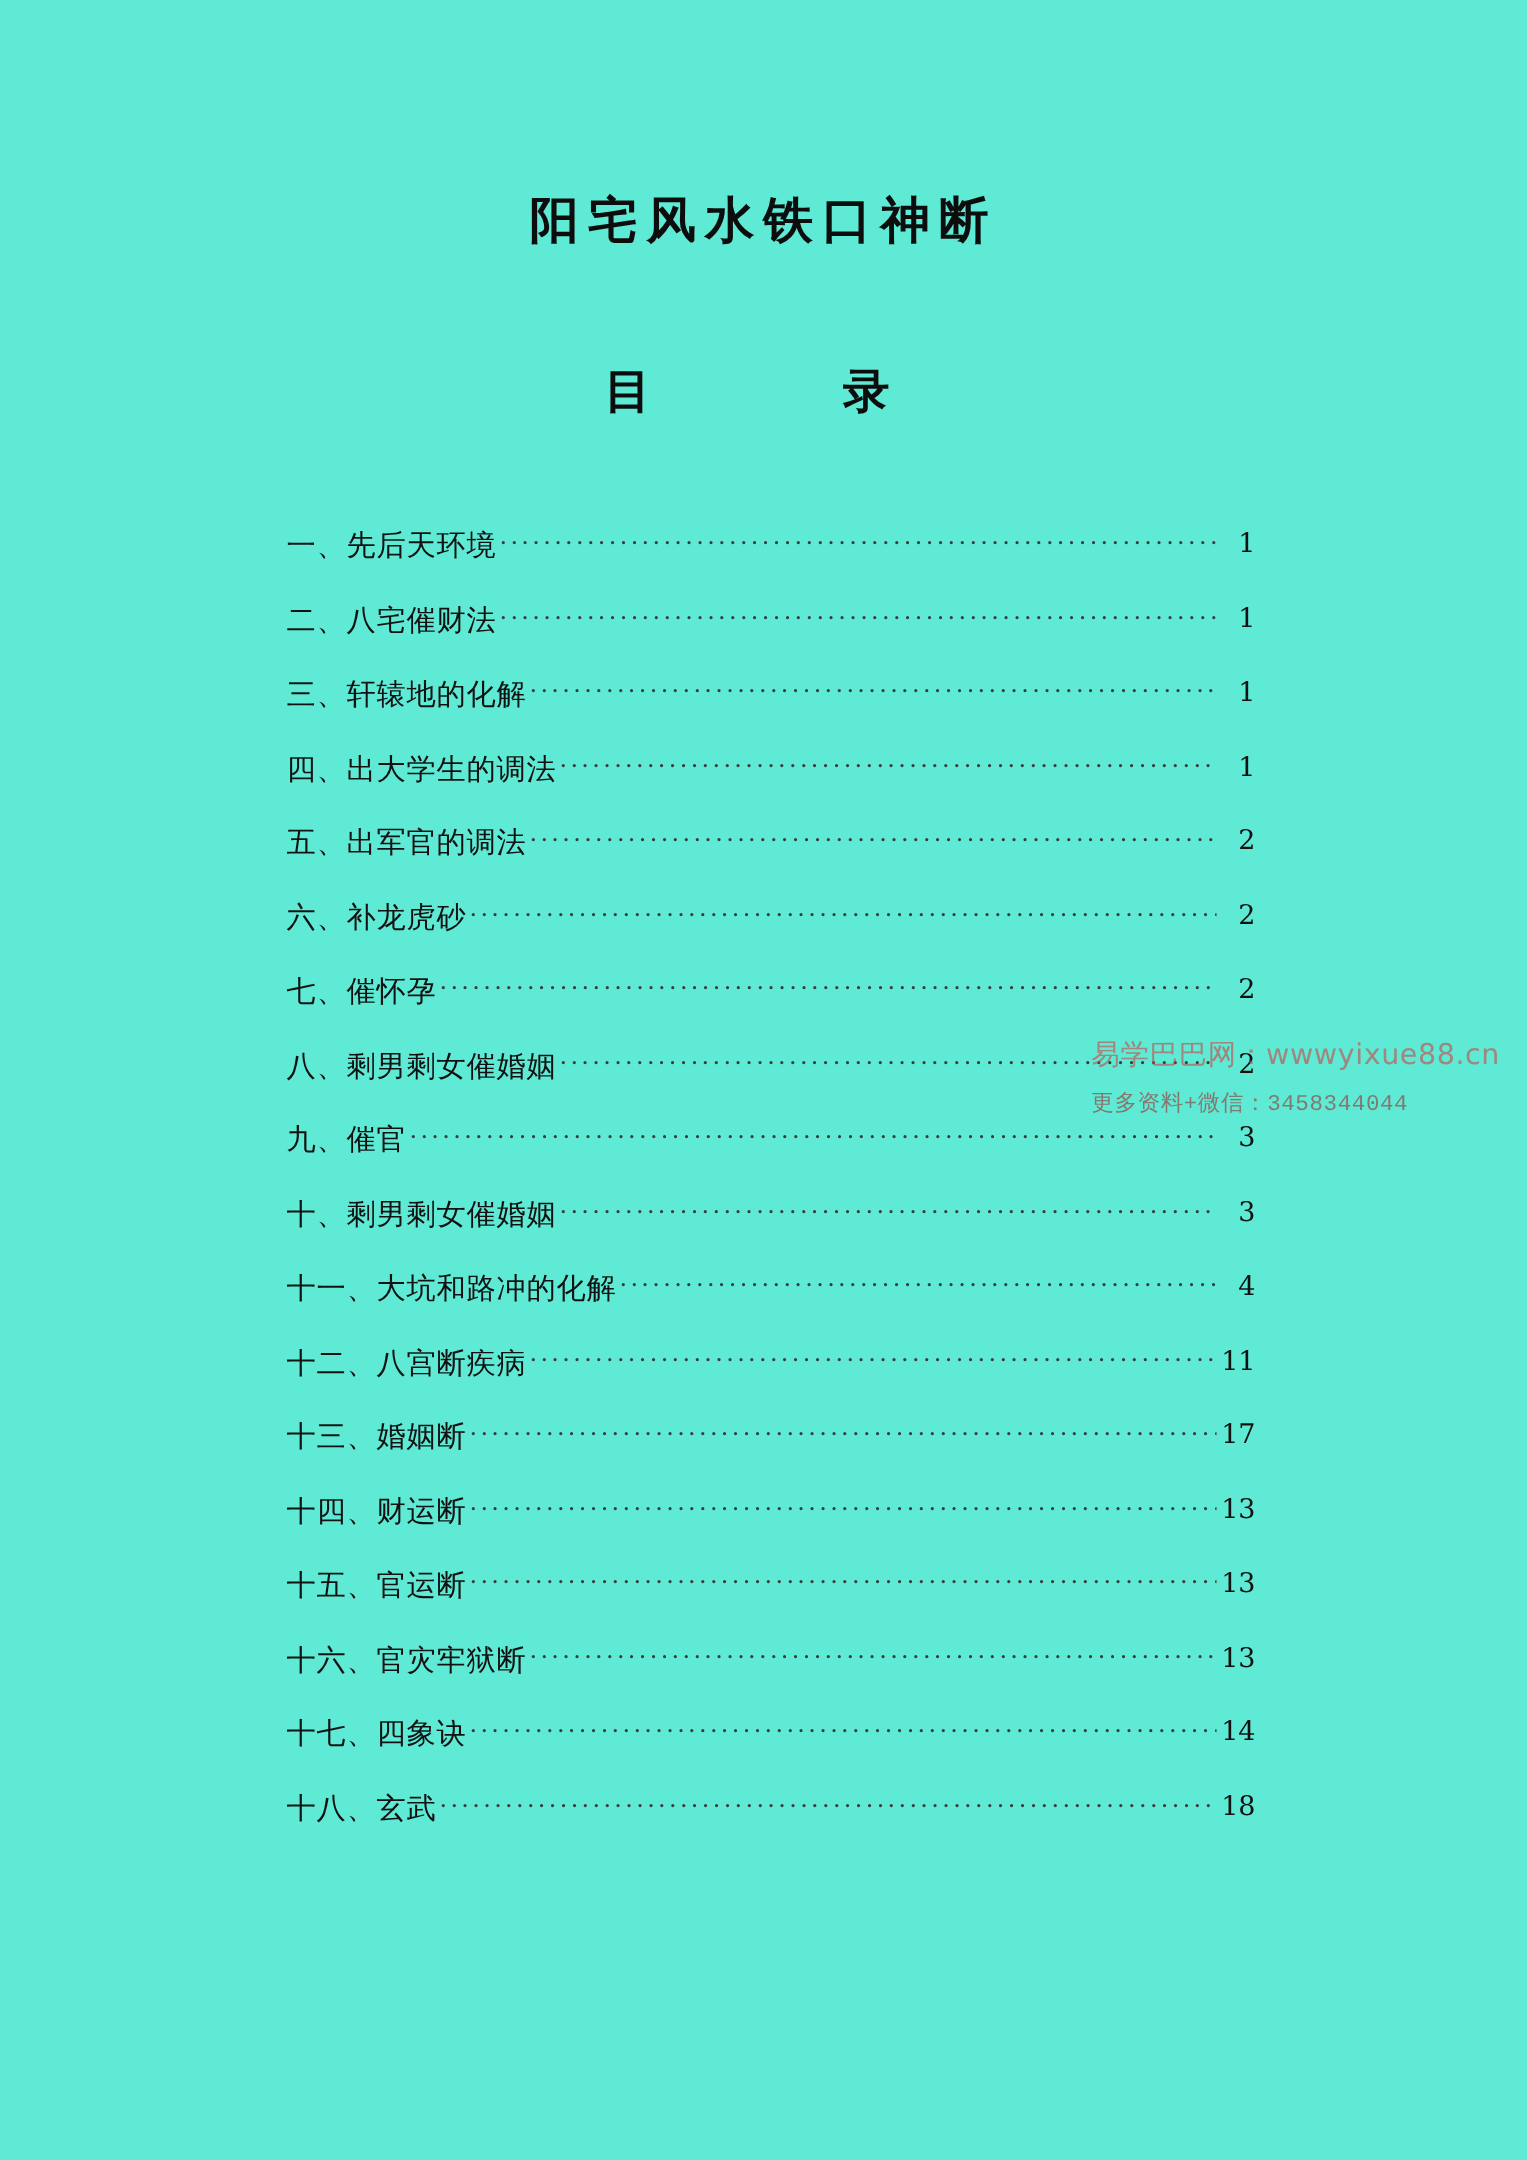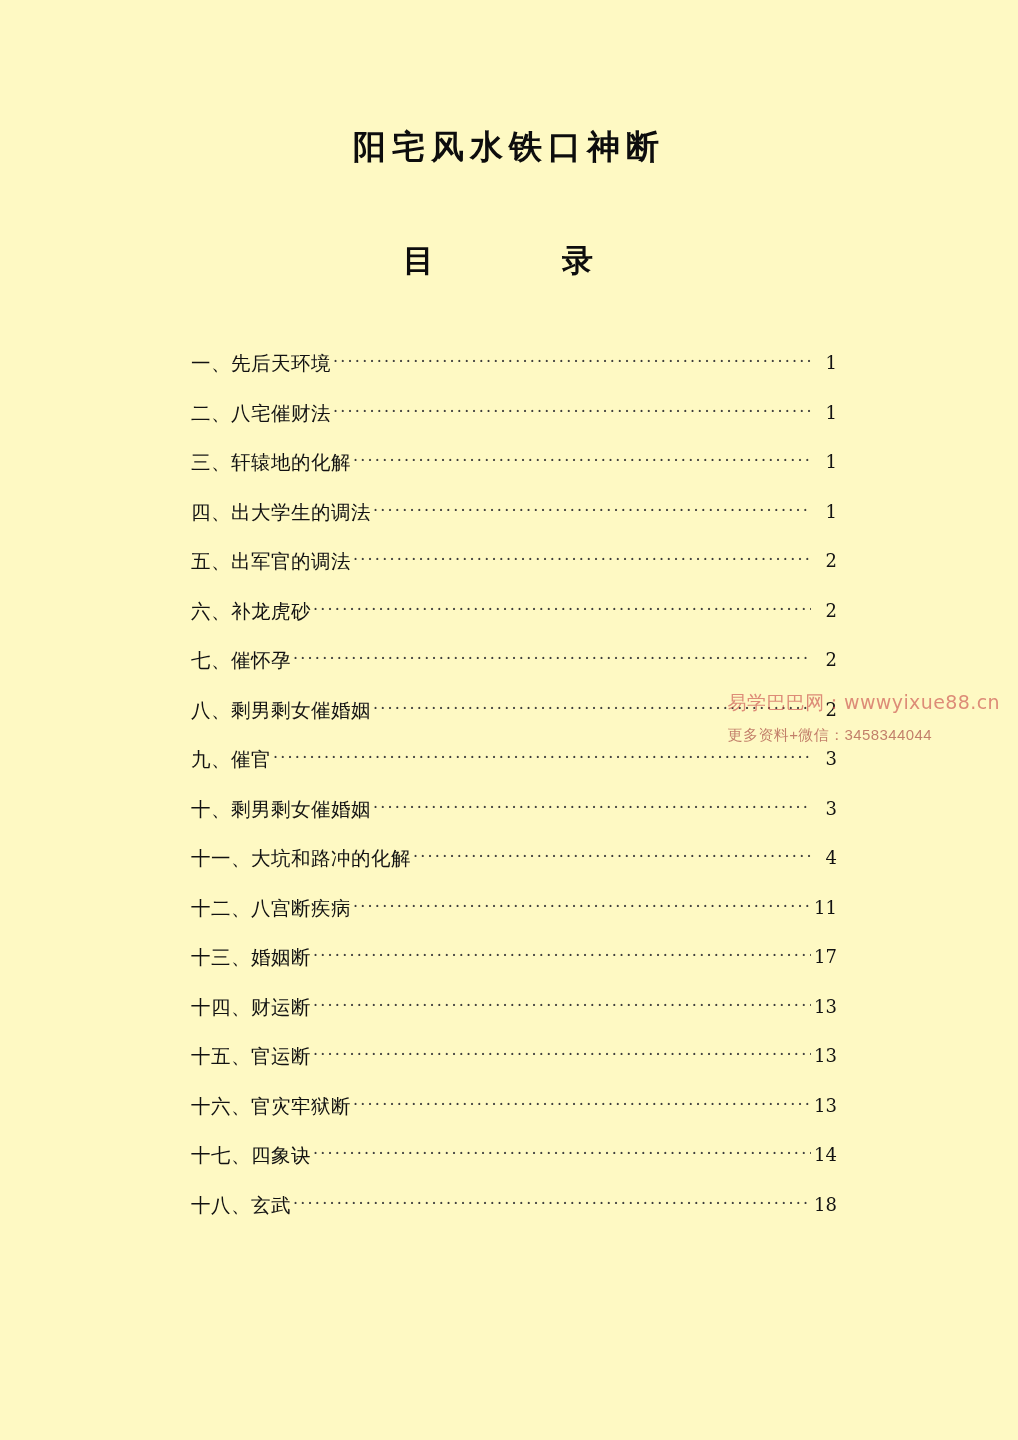--- a/index.html
+++ b/index.html
@@ -11,21 +11,21 @@
     width: 1018px;
     height: 1440px;
     position: relative;
     font-family: "DejaVu Serif", "Liberation Serif", serif;
     color: #1a1a1a;
     overflow: hidden;
   }
   .page {
     position: absolute;
     inset: 0;
-    background: #fef9c3;
+    background: #5eead4;
   }
   .doc-title {
     text-align: center;
     font-size: 33px;
     font-weight: 700;
     letter-spacing: 6px;
     margin-top: 125px;
     color: #0d0d0d;
     font-family: "DejaVu Sans", "Liberation Sans", sans-serif;
   }
@@ -84,21 +84,21 @@
     color: #c94a4a;
     opacity: 0.62;
     font-family: "DejaVu Sans", "Liberation Sans", sans-serif;
     letter-spacing: 0.4px;
   }
   .wm-line2 {
     font-size: 15px;
     color: #9b2f2f;
     opacity: 0.6;
     margin-top: 10px;
-    font-family: Liberation Sans, sans-serif;
+    font-family: Liberation Mono, monospace;
     letter-spacing: 0.4px;
   }
 </style>
 </head>
 <body>
 
 <div class="page">
 
   <div class="doc-title">阳宅风水铁口神断</div>
 

